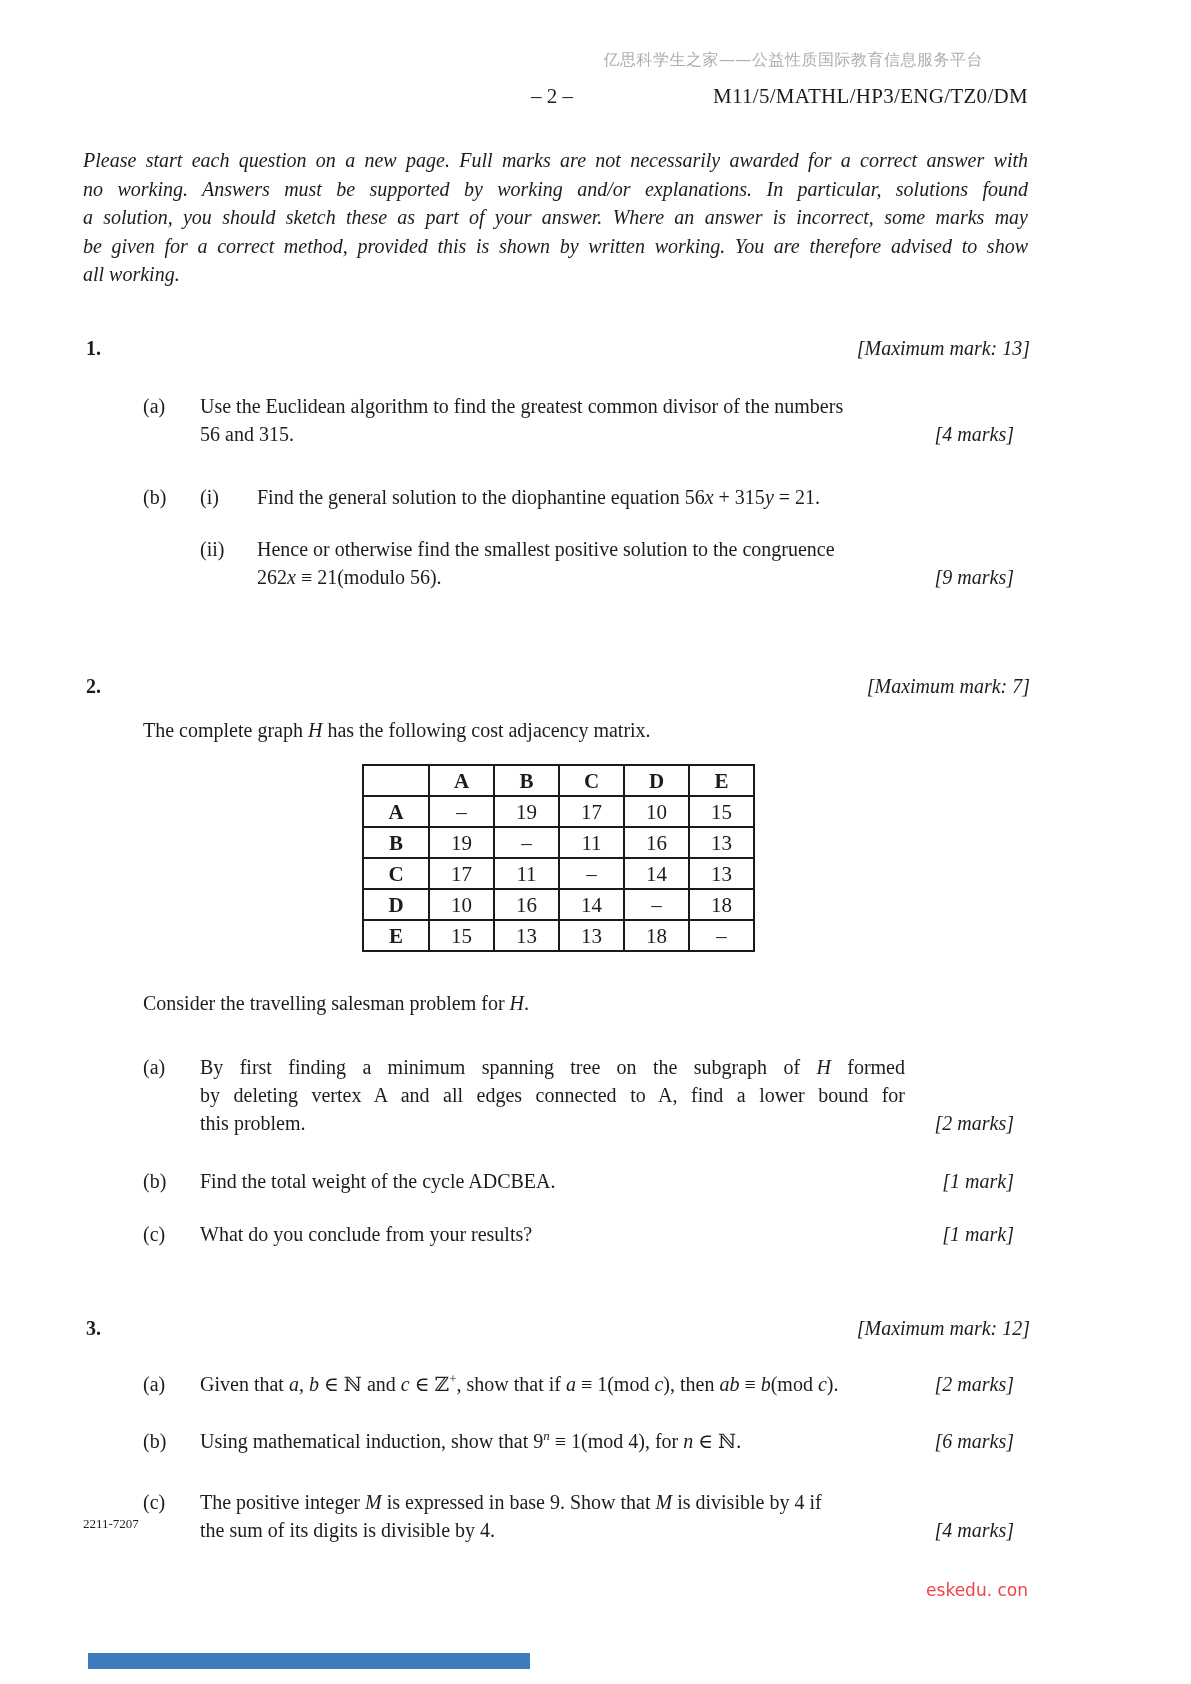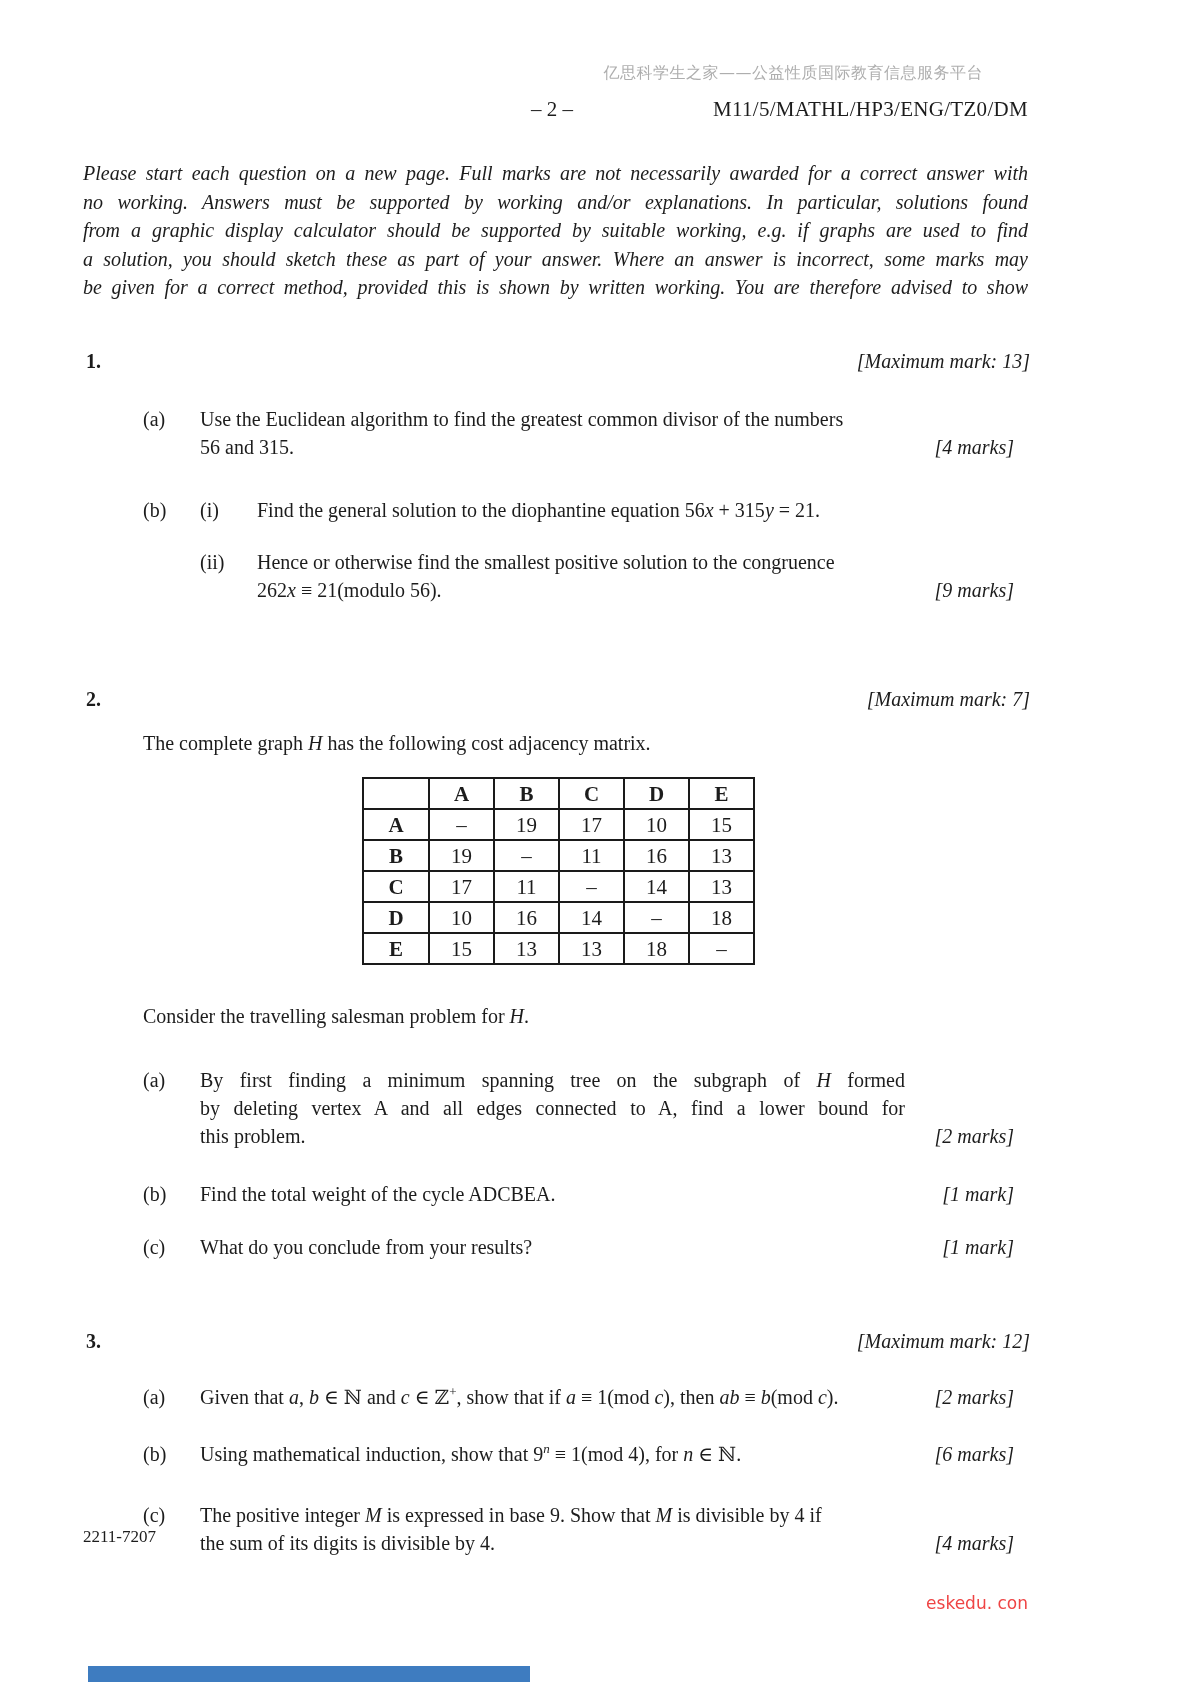--- a/index.html
+++ b/index.html
@@ -1,17 +1,17 @@
 <!DOCTYPE html>
 <html><head>
 <meta charset="utf-8">
 <style>
   html,body { margin:0; padding:0; background:#ffffff; }
   .page {
-    position:relative; width:1191px; height:1665px; margin:17px auto;
+    position:relative; width:1191px; height:1665px; margin:4px auto;
     background:#ffffff; color:#1c1c1c; overflow:hidden;
     font-family:"Liberation Serif","DejaVu Serif",serif;
     font-size:20px; line-height:28px;
   }
   .abs { position:absolute; }
   .cn-watermark {
     top:46px; right:208px; font-family:"DejaVu Sans","Liberation Sans",sans-serif;
     font-size:16px; color:#aeaeae; letter-spacing:0.5px; line-height:20px;
   }
   .page-number { top:78px; left:531px; font-size:21px; }
@@ -31,42 +31,42 @@
   sup { font-size:0.65em; line-height:0; }
   sup.var { font-style:italic; }
   .cost-table { position:absolute; left:362px; top:760px; border-collapse:collapse; }
   .cost-table td {
     border:2px solid #1a1a1a; height:29px; padding:0;
     text-align:center; vertical-align:middle; font-size:21px;
   }
   .cost-table td.lblcol { width:64px; font-weight:bold; }
   .cost-table td.datacol { width:63px; }
   .cost-table tr.hdr td { font-weight:bold; }
-  .footer-doc { top:1506px; left:83px; font-size:17px; }
+  .footer-doc { top:1506px; left:83px; font-size:13px; }
   .footer-wm {
     top:1572px; right:163px; font-size:17px; color:#ef4444;
     font-family:"DejaVu Sans","Liberation Sans",sans-serif;
   }
   .bottom-banner { left:88px; bottom:0; width:442px; height:16px; background:#3e7cc0; }
 </style>
 </head>
 <body>
 
 <div class="page">
 
   <div class="abs cn-watermark">亿思科学生之家——公益性质国际教育信息服务平台</div>
   <div class="abs page-number">– 2 –</div>
   <div class="abs paper-code">M11/5/MATHL/HP3/ENG/TZ0/DM</div>
 
   <div class="abs instructions">
     <div class="jline">Please start each question on a new page. Full marks are not necessarily awarded for a correct answer with</div>
     <div class="jline">no working. Answers must be supported by working and/or explanations. In particular, solutions found</div>
-    <div class="jline">from a graphic display calculator should be supported by suitable working, e.g. if graphs are used to find</div>
     <div class="jline">a solution, you should sketch these as part of your answer. Where an answer is incorrect, some marks may</div>
     <div class="jline">be given for a correct method, provided this is shown by written working. You are therefore advised to show</div>
+    <div>all working.</div>
   </div>
 
   <div class="block" style="top:330px">
     <span class="qnum">1.</span>
     <div class="mm">[Maximum mark: 13]</div>
   </div>
 
   <div class="block" style="top:388px">
     <span class="plabel">(a)</span>
     <div class="ptext">

